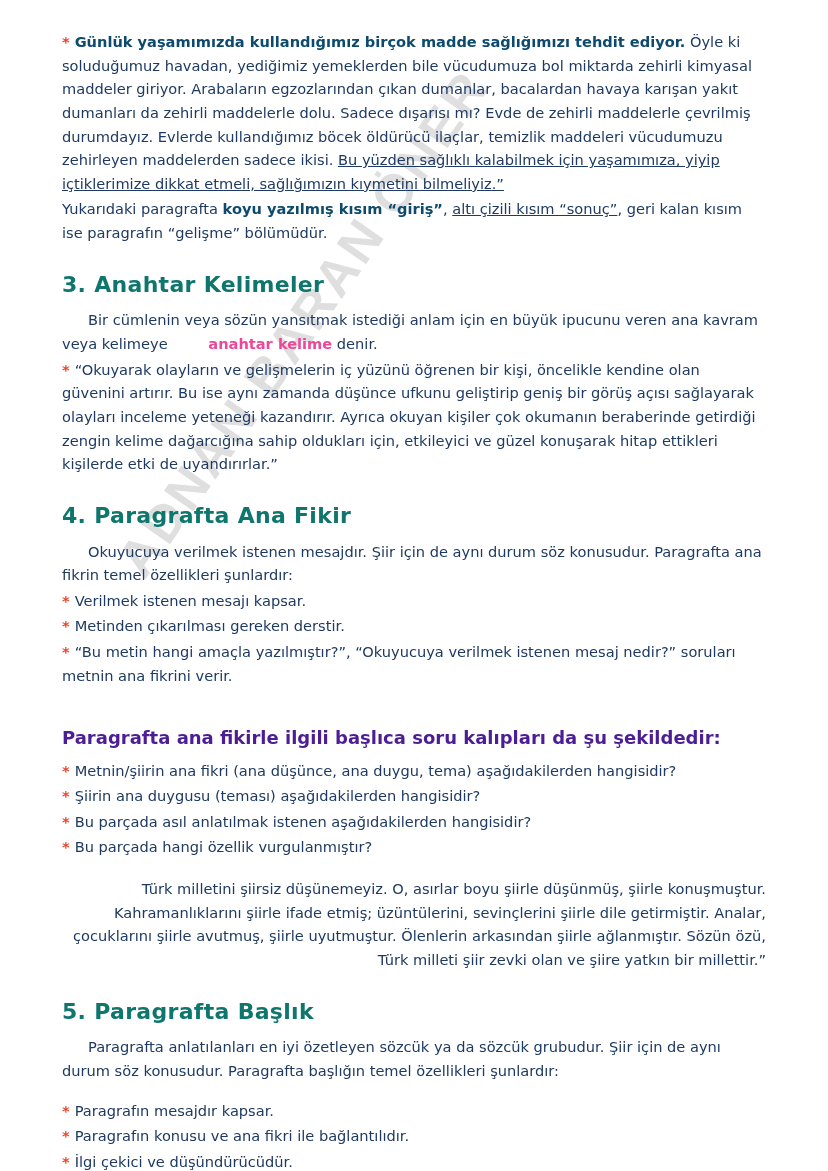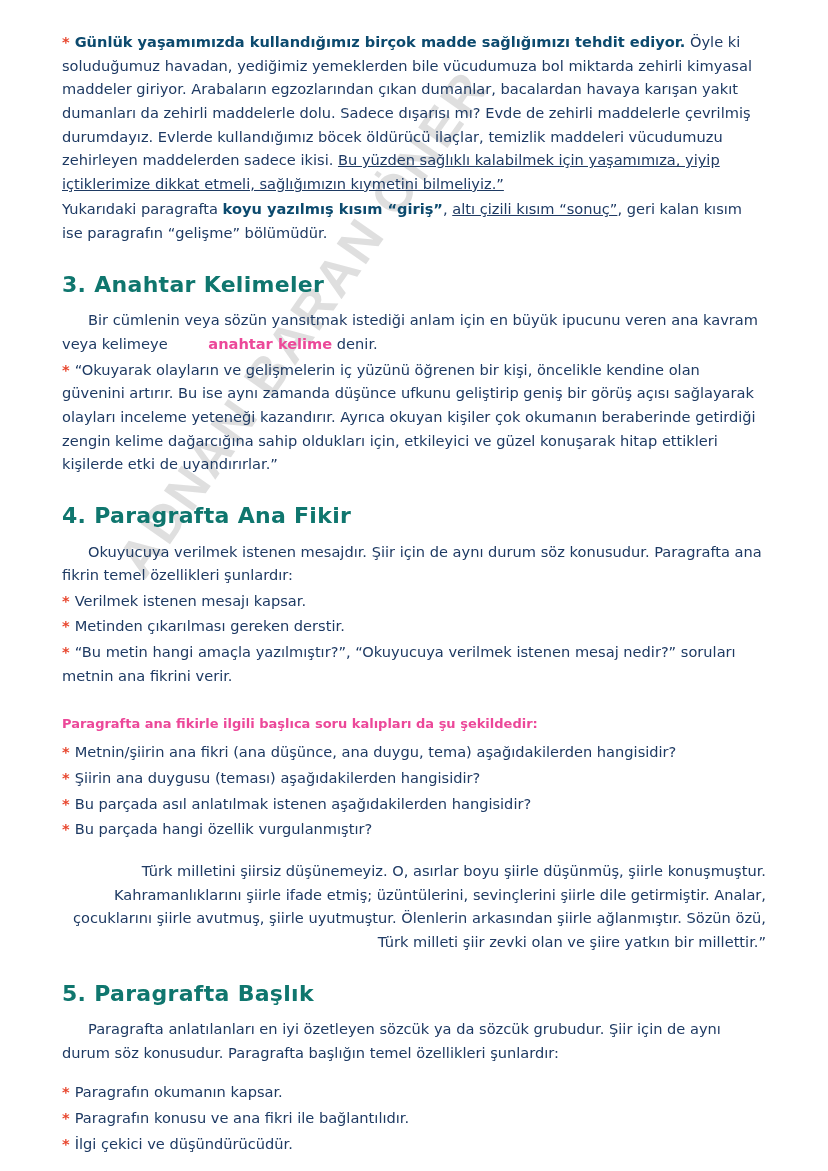--- a/index.html
+++ b/index.html
@@ -80,25 +80,25 @@
   }
   .indent {
     text-indent: 26px;
   }
   .accent-blue {
     color: #ec4899;
     font-weight: bold;
     margin-left: 36px;
   }
   .red-line {
-    color: #ec4899;
+    color: #4c1d95;
     font-weight: bold;
-    margin-top: 26px;
+    margin-top: 36px;
     margin-bottom: 6px;
-    font-size: 13px;
+    font-size: 18px;
   }
   .qlist p {
     margin-bottom: 2px;
   }
   .blockquote {
     margin-top: 18px;
     text-align: right;
   }
   .spacer-md { height: 14px; }
   .list-item { margin-bottom: 1px; }
@@ -153,19 +153,19 @@
 
     <div class="para blockquote indent">Türk milletini şiirsiz düşünemeyiz. O, asırlar boyu şiirle düşünmüş, şiirle konuşmuştur. Kahramanlıklarını şiirle ifade etmiş; üzüntülerini, sevinçlerini şiirle dile getirmiştir. Analar, çocuklarını şiirle avutmuş, şiirle uyutmuştur. Ölenlerin arkasından şiirle ağlanmıştır. Sözün özü, Türk milleti şiir zevki olan ve şiire yatkın bir millettir.”</div>
 
     <h2 class="section">5. Paragrafta Başlık</h2>
 
     <div class="para indent">Paragrafta anlatılanları en iyi özetleyen sözcük ya da sözcük grubudur. Şiir için de aynı durum söz konusudur. Paragrafta başlığın temel özellikleri şunlardır:</div>
 
     <div class="spacer-md"></div>
 
     <div class="qlist">
-      <p class="list-item"><span class="bullet-star">*</span><span>Paragrafın okumanın kapsar.</span></p>
+      <p class="list-item"><span class="bullet-star">*</span><span>Paragrafın mesajdır kapsar.</span></p>
       <p class="list-item"><span class="bullet-star">*</span><span>Paragrafın konusu ve ana fikri ile bağlantılıdır.</span></p>
       <p class="list-item"><span class="bullet-star">*</span><span>İlgi çekici ve düşündürücüdür.</span></p>
     </div>
 
   </div>
 </div>
 
 </body></html>

